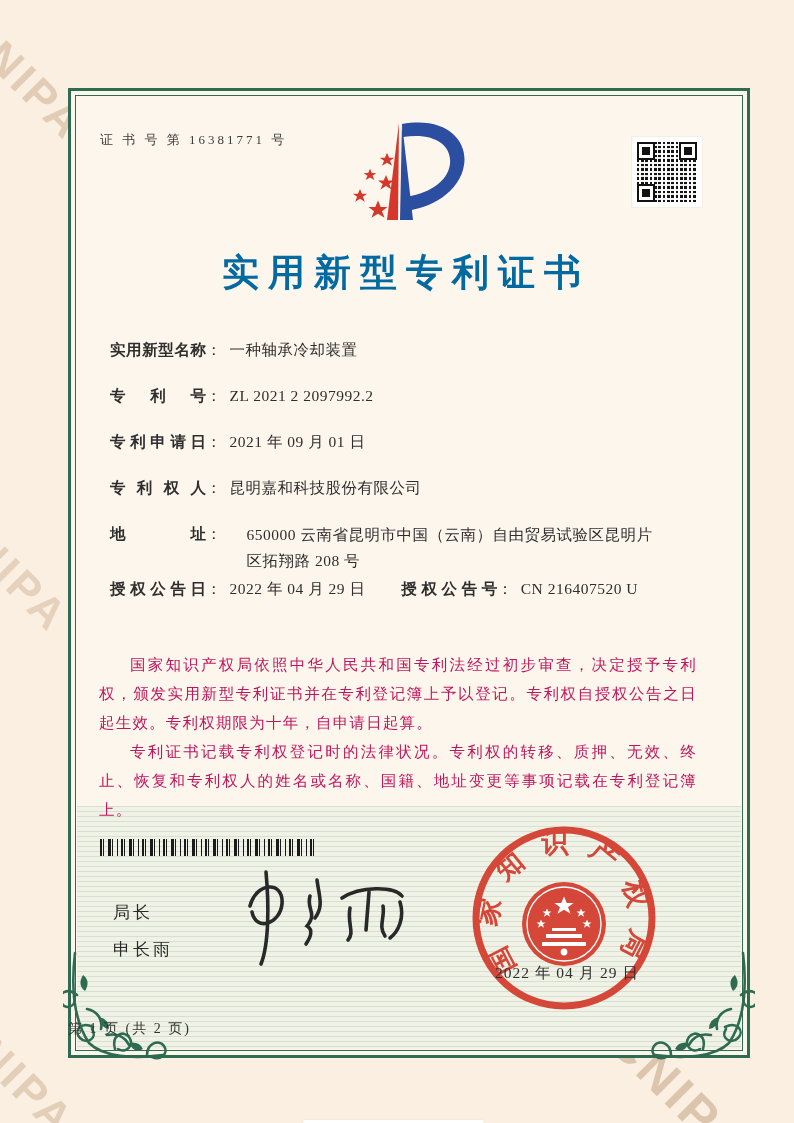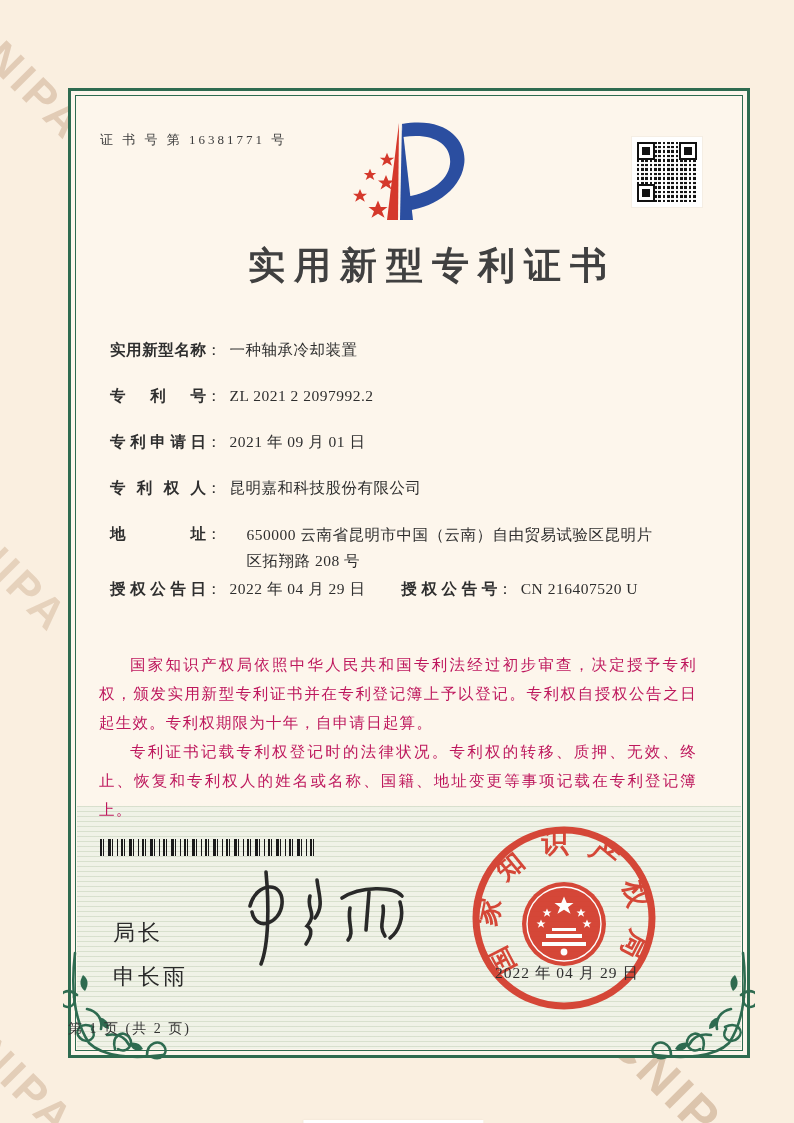--- a/index.html
+++ b/index.html
@@ -37,22 +37,22 @@
   .qr{position:absolute;left:632px;top:137px;width:70px;height:70px;background:#fff;
       box-shadow:0 0 0 1px rgba(0,0,0,.03);}
   .qr-noise{position:absolute;inset:5px;background-color:#fff;
     background-image:
       repeating-linear-gradient(0deg,transparent 0 2px,rgba(255,255,255,.95) 2px 4px,transparent 4px 7px,rgba(255,255,255,.9) 7px 9px),
       repeating-linear-gradient(90deg,#141414 0 2px,transparent 2px 4px,#141414 4px 7px,transparent 7px 8px,#141414 8px 11px,transparent 11px 13px);}
   .finder{position:absolute;width:14px;height:14px;border:2px solid #111;background:#fff;}
   .finder::after{content:"";position:absolute;inset:3px;background:#111;}
   .f-tl{left:5px;top:5px;} .f-tr{right:5px;top:5px;} .f-bl{left:5px;bottom:5px;}
 
-  .title{position:absolute;left:68px;top:241px;width:676px;text-align:center;
-         font-size:37px;font-weight:bold;color:#404040;letter-spacing:9px;padding-left:26px;}
+  .title{position:absolute;left:68px;top:248px;width:676px;text-align:center;
+         font-size:37px;font-weight:bold;color:#0369a1;letter-spacing:9px;}
 
   
   .fields{position:absolute;left:110px;top:338px;width:580px;font-size:15.5px;color:#2e2e2e;}
   .frow{margin-bottom:22px;line-height:24px;white-space:nowrap;}
   .lbl{display:inline-block;width:96px;text-align:justify;text-align-last:justify;
        vertical-align:top;font-weight:bold;}
   .colon{display:inline-block;margin-right:8px;vertical-align:top;}
   .val{display:inline-block;vertical-align:top;letter-spacing:.5px;}
   .frow.addr{white-space:normal;margin-bottom:3px;}
   .frow.addr .val{width:410px;line-height:26px;margin-left:17px;}
@@ -63,21 +63,21 @@
          line-height:29px;color:#be185d;letter-spacing:1.2px;text-align:justify;}
   .paras p{margin:0;text-indent:2em;}
 
   
   .barcode{position:absolute;left:100px;top:839px;width:218px;height:17px;
     background:repeating-linear-gradient(90deg,#1a1a1a 0 2px,transparent 2px 3px,
       #1a1a1a 3px 4px,transparent 4px 8px,#1a1a1a 8px 11px,transparent 11px 12px,
       #1a1a1a 12px 13px,transparent 13px 17px,#1a1a1a 17px 18px,transparent 18px 21px);}
   .director{position:absolute;left:113px;top:901px;
             font-family:Liberation Sans, sans-serif;
-            font-size:22px;color:#2b2b2b;letter-spacing:3px;margin-top:17px;}
+            font-size:17px;color:#2b2b2b;letter-spacing:3px;}
   .director div{margin-bottom:14px;}
   .sig{position:absolute;left:222px;top:866px;}
   .seal{position:absolute;left:468px;top:822px;opacity:.93;}
   .seal-date{position:absolute;left:482px;top:963px;width:170px;text-align:center;
              font-size:15.5px;color:#2f2f2f;letter-spacing:1px;}
 
   .page-num{position:absolute;left:68px;top:1020px;width:676px;text-align:left;
             font-size:14px;color:#333;letter-spacing:2px;}
   .note{position:absolute;left:50%;top:1120px;transform:translateX(-52%);
         background:#fff;padding:7px 20px;font-size:14.5px;color:#1d4ed8;

